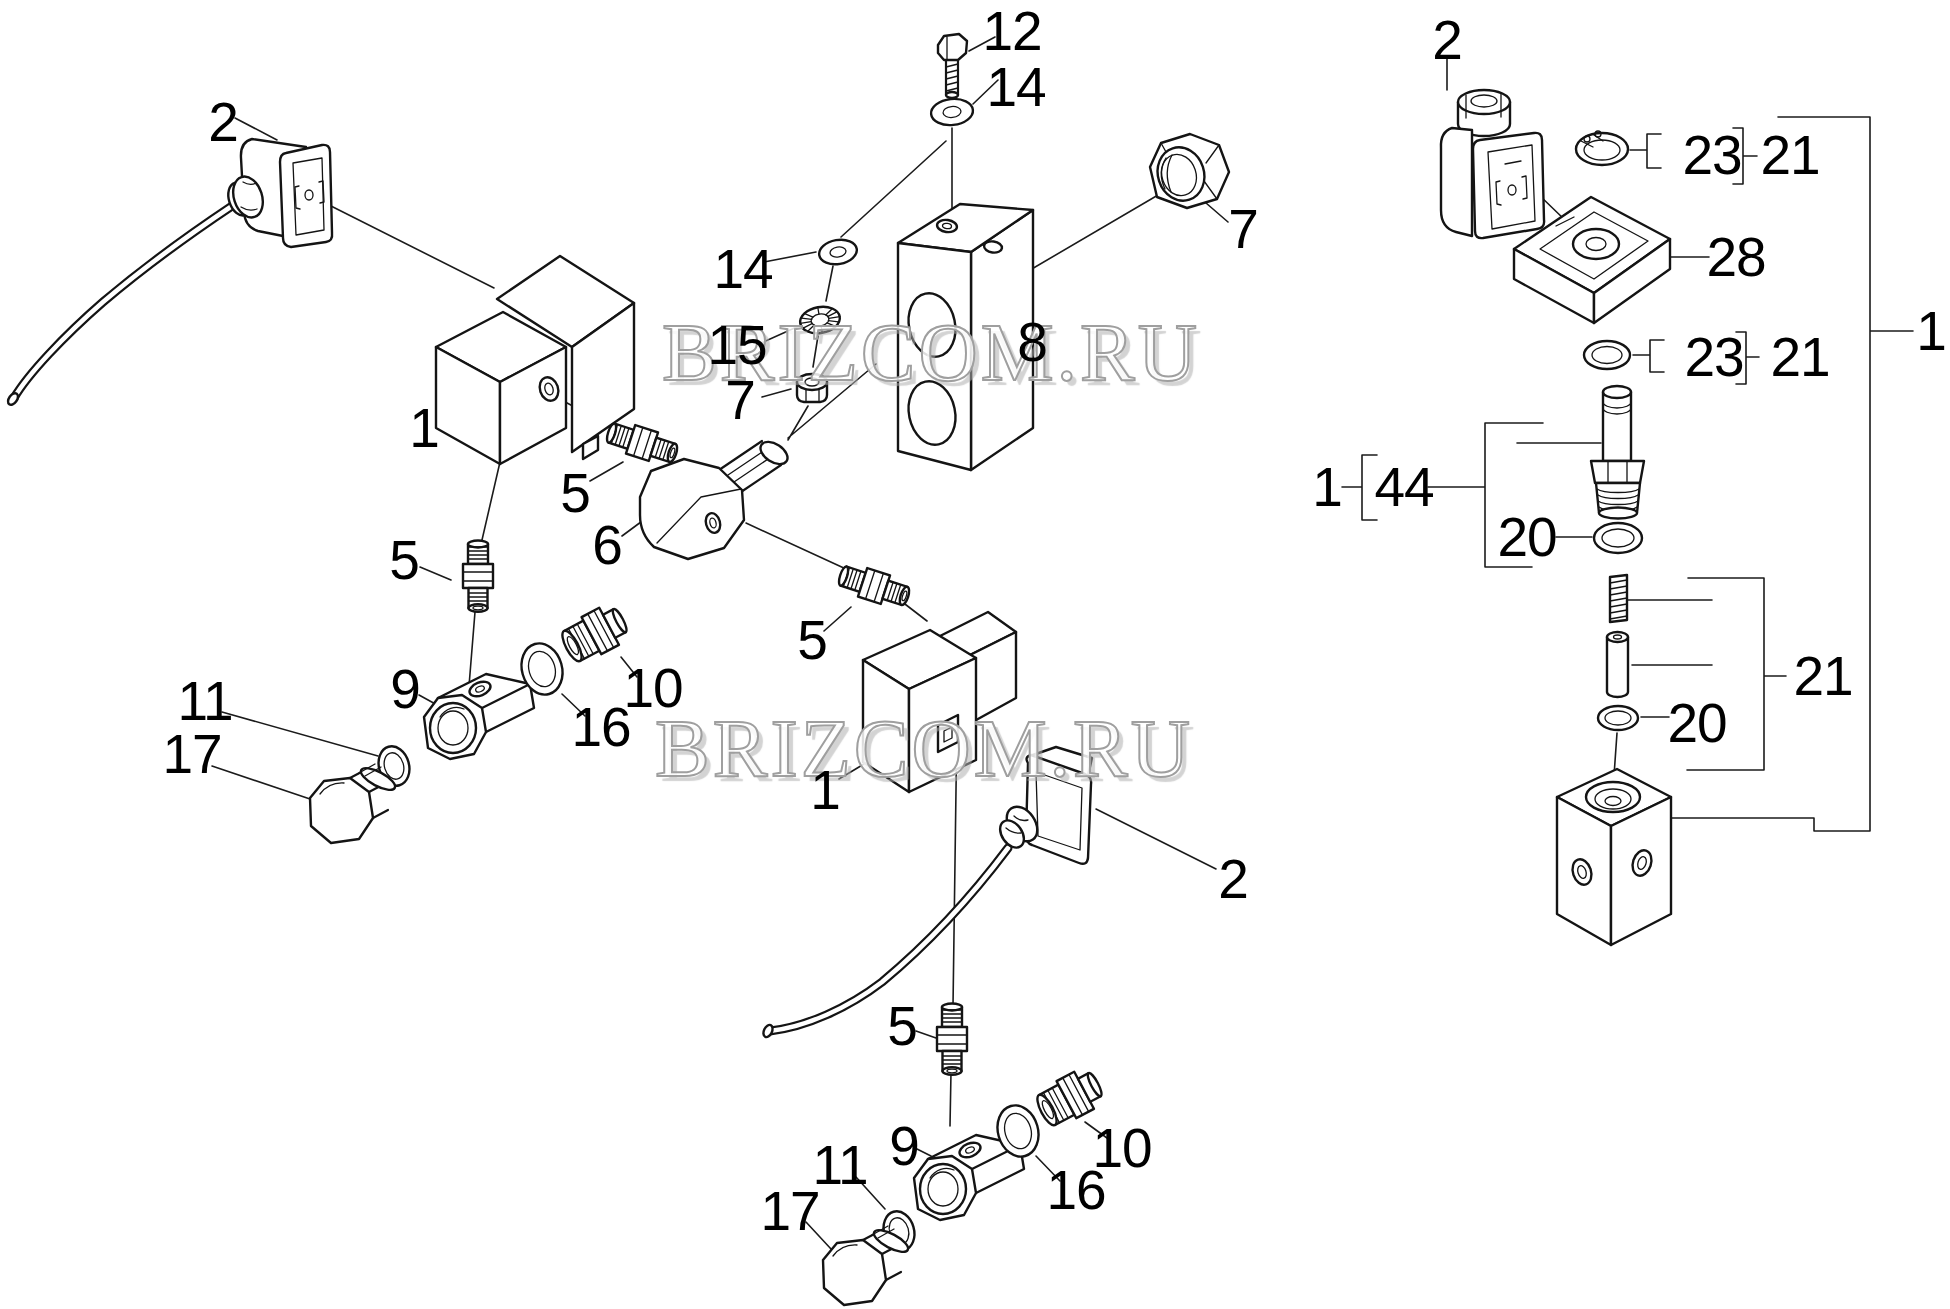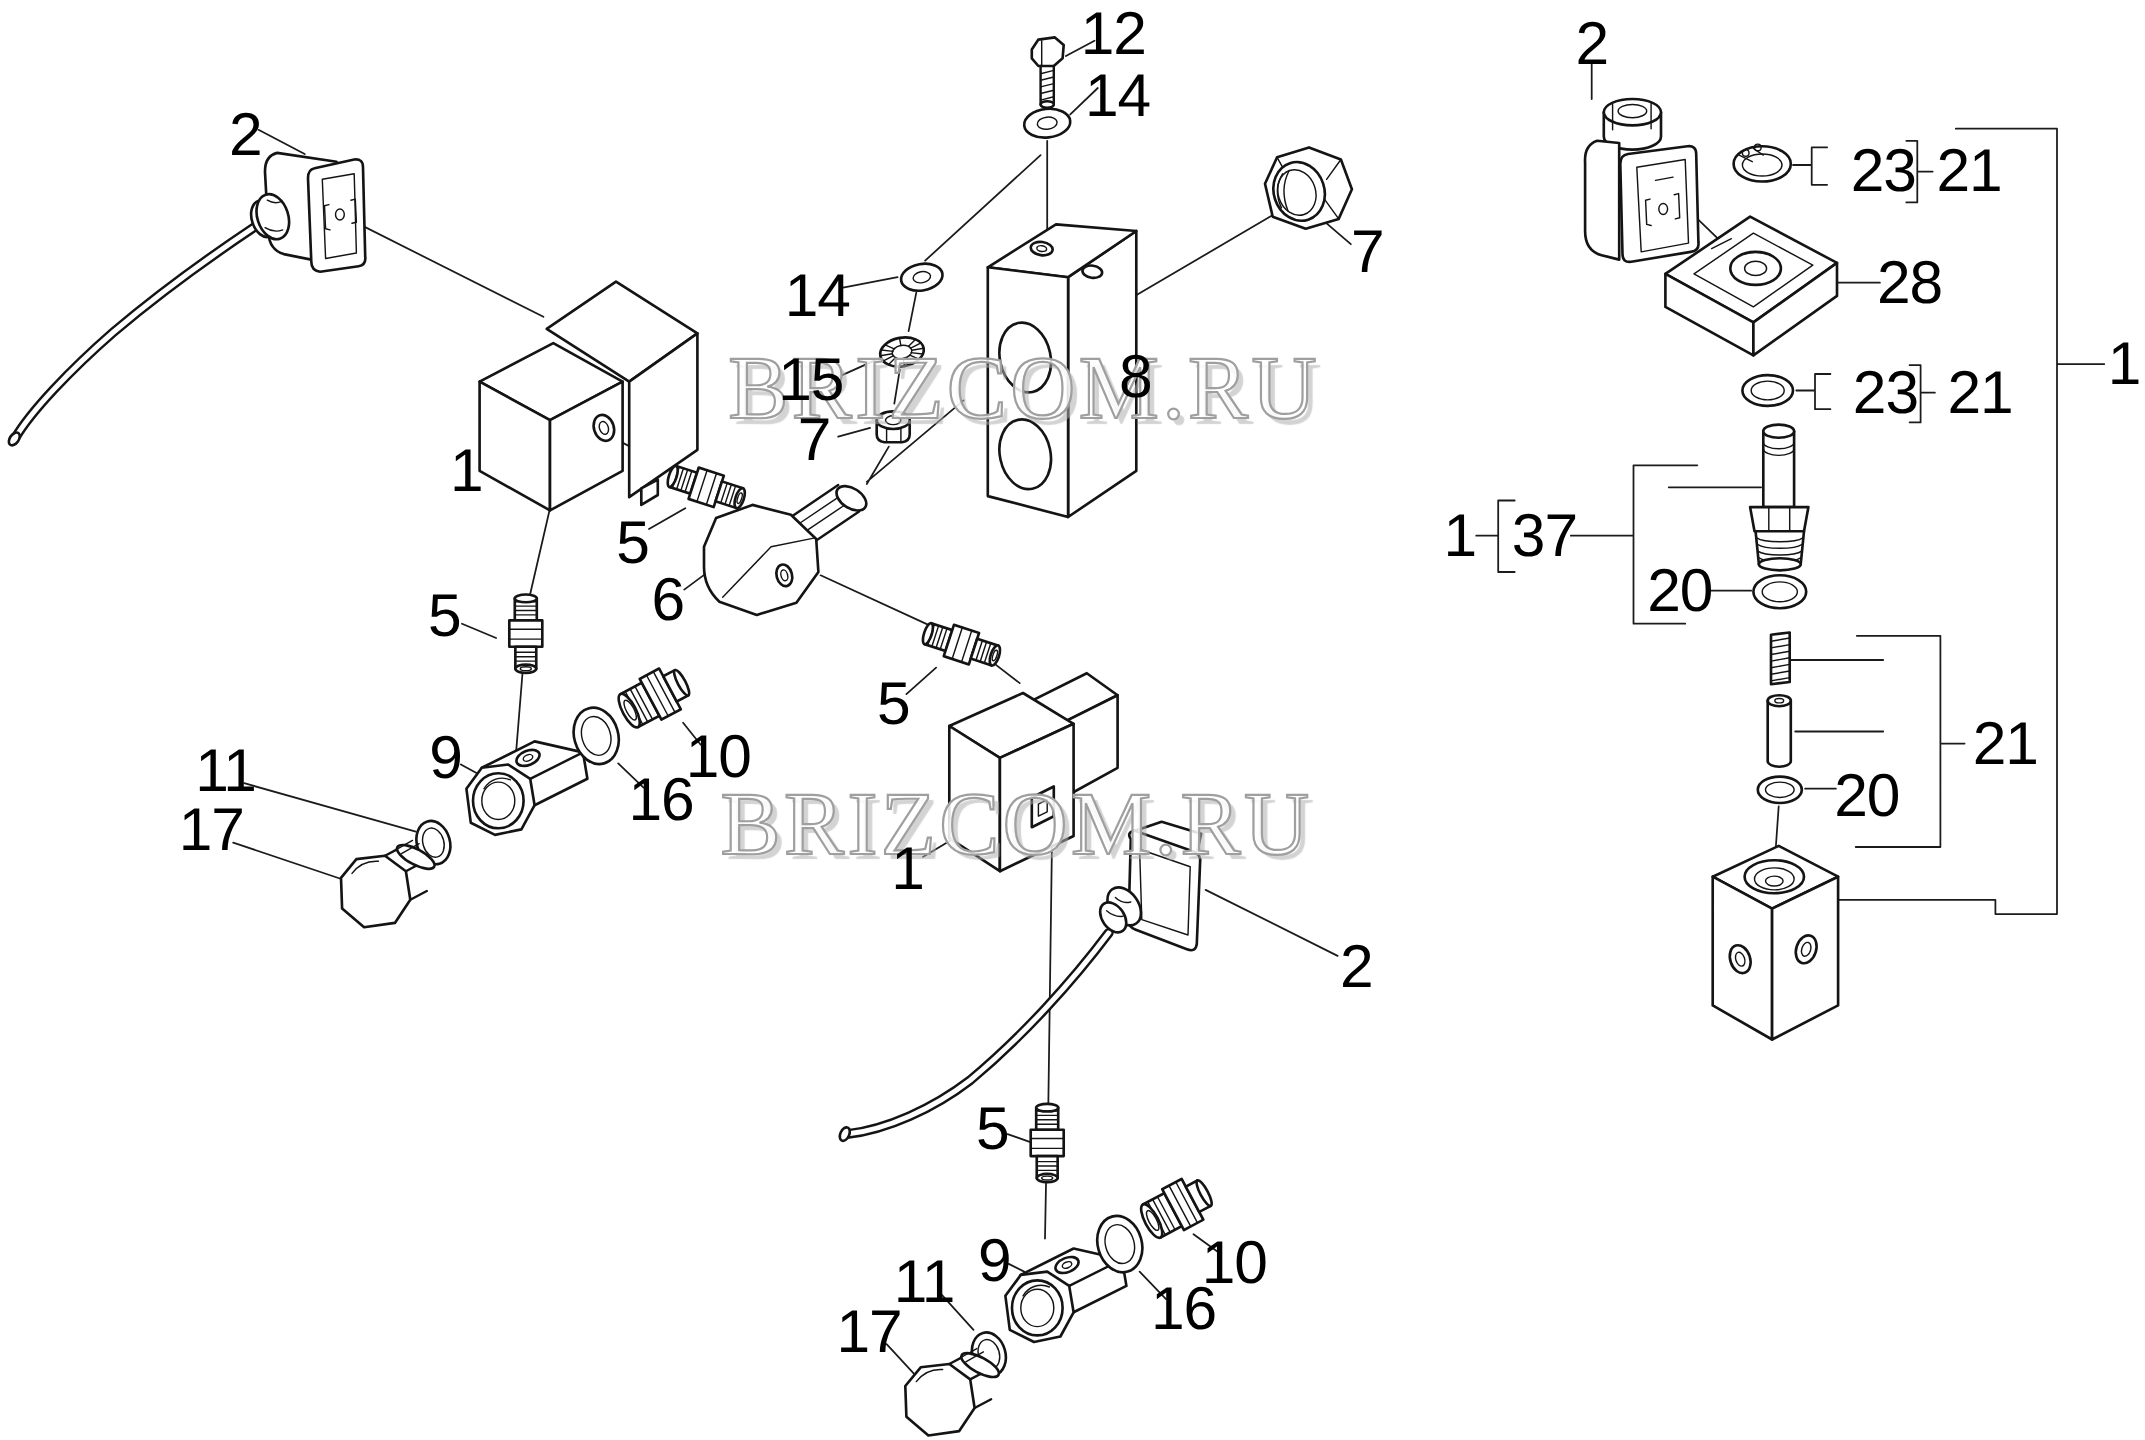--- a/index.html
+++ b/index.html
@@ -378,19 +378,19 @@
 <div class="lbl" style="left:1122px;top:1148px">10</div>
 <div class="lbl" style="left:840px;top:1165px">11</div>
 <div class="lbl" style="left:790px;top:1211px">17</div>
 <div class="lbl" style="left:1447px;top:40px">2</div>
 <div class="lbl" style="left:1712px;top:155px">23</div>
 <div class="lbl" style="left:1790px;top:155px">21</div>
 <div class="lbl" style="left:1736px;top:257px">28</div>
 <div class="lbl" style="left:1714px;top:357px">23</div>
 <div class="lbl" style="left:1800px;top:357px">21</div>
 <div class="lbl" style="left:1327px;top:487px">1</div>
-<div class="lbl" style="left:1404px;top:487px">37</div>
+<div class="lbl" style="left:1404px;top:487px">44</div>
 <div class="lbl" style="left:1527px;top:537px">20</div>
 <div class="lbl" style="left:1697px;top:723px">20</div>
 <div class="lbl" style="left:1823px;top:676px">21</div>
 <div class="lbl" style="left:1931px;top:331px">1</div>
 
 </div>
 
 </body></html>

